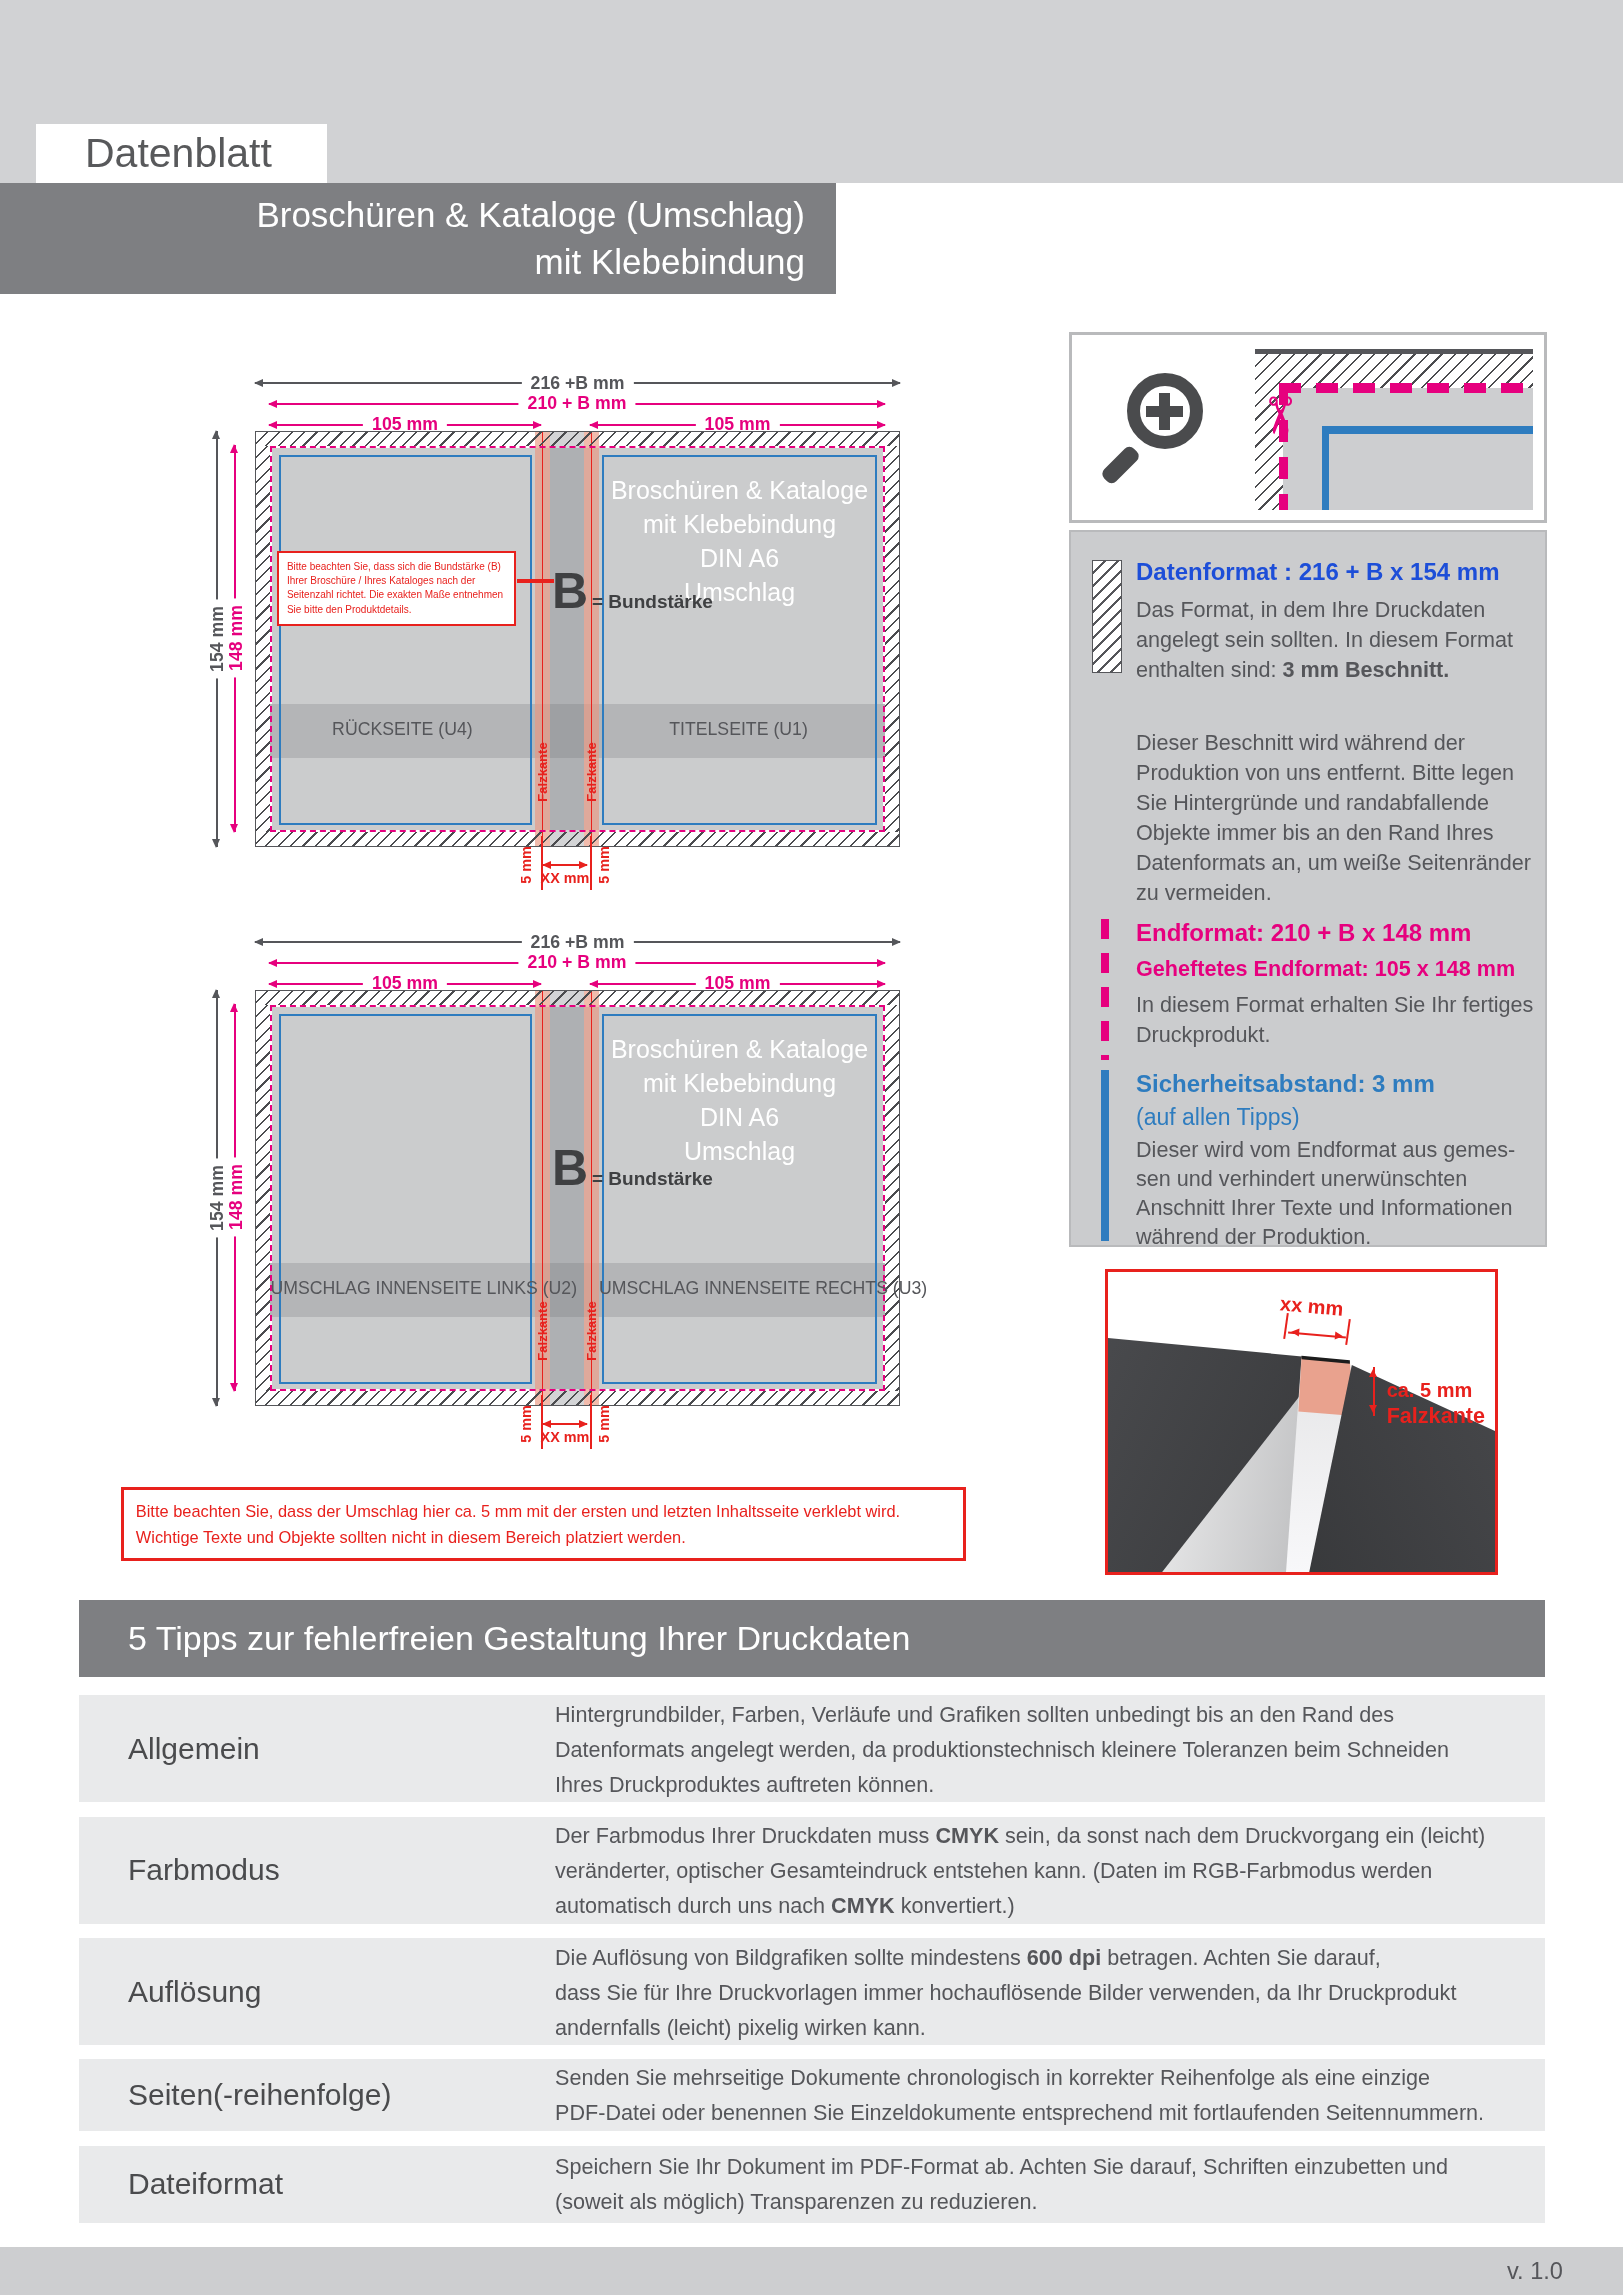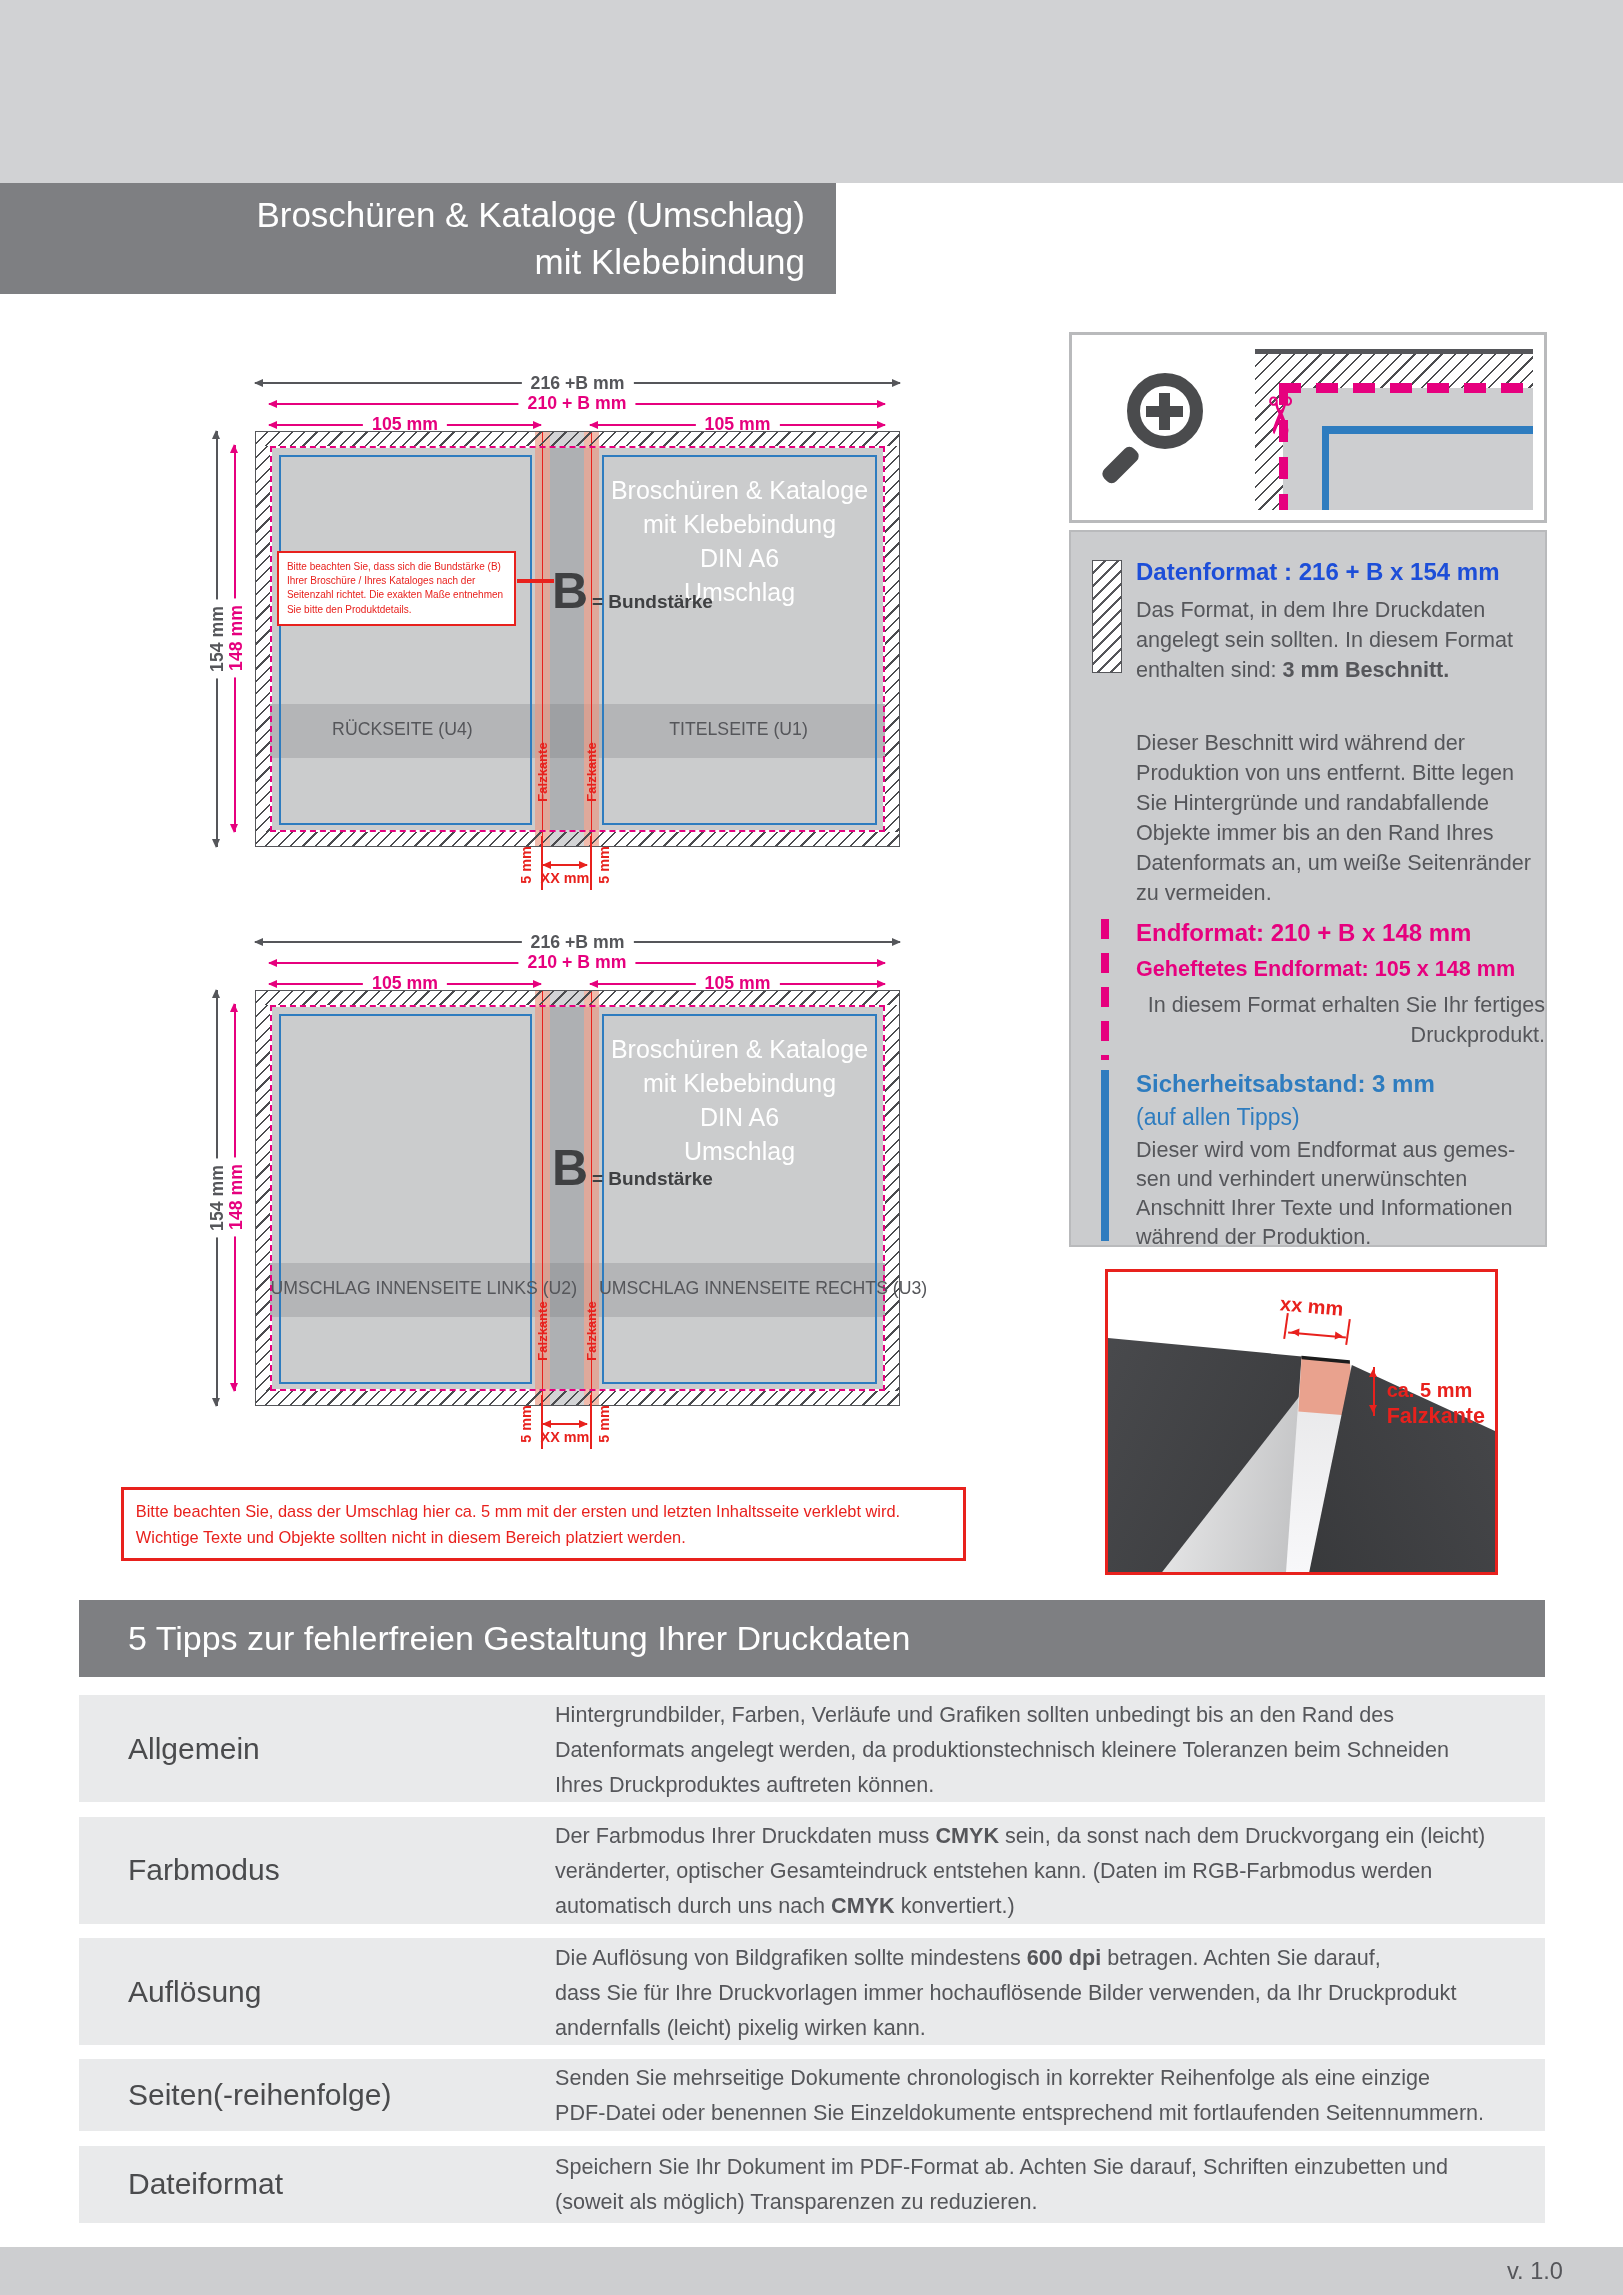--- a/index.html
+++ b/index.html
@@ -111,20 +111,23 @@
   #diagram1,#diagram2{position:absolute;left:196px;width:720px;height:530px;}
   #diagram1{top:373px;}
   #diagram2{top:932px;}
 </style>
 </head>
 <body>
 
 <div class="page">
 
   <div class="top-band"></div>
+  <div class="datenblatt-box">
+    <span>Datenblatt</span>
+  </div>
   <div class="title-bar">Broschüren &amp; Kataloge (Umschlag)
 mit Klebebindung</div>
 
   <div id="diagram1">
       <div style="position: absolute; left: 59px; top: 9.2px; width: 645px; height: 0px; border-top: 2px solid rgb(85, 86, 90);">
         <div style="position: absolute; left: -0.7px; top: -5.2px; width: 0px; height: 0px; border-top: 4.6px solid transparent; border-bottom: 4.6px solid transparent; border-right: 9.8px solid rgb(85, 86, 90);"></div>
         <div style="position: absolute; right: -0.7px; top: -5.2px; width: 0px; height: 0px; border-top: 4.6px solid transparent; border-bottom: 4.6px solid transparent; border-left: 9.8px solid rgb(85, 86, 90);"></div>
         <div style="position: absolute; left: 50%; top: -0.7px; transform: translate(-50%, -50%); background: rgb(255, 255, 255); padding: 0px 9.2px; color: rgb(85, 86, 90); font-weight: bold; font-size: 17.7px; white-space: nowrap; line-height: 1;">216 +B mm</div>
       </div>
       <div style="position: absolute; left: 73px; top: 30px; width: 616px; height: 0px; border-top: 2px solid rgb(230, 0, 126);">
@@ -292,21 +295,21 @@
     <div class="lg-body" style="top:196px;">Dieser Beschnitt wird während der
 Produktion von uns entfernt. Bitte legen
 Sie Hintergründe und randabfallende
 Objekte immer bis an den Rand Ihres
 Datenformats an, um weiße Seitenränder
 zu vermeiden.</div>
 
     <div class="lg-dash-icon"></div>
     <div class="lg-head mag" style="top:387px;">Endformat: 210 + B x 148 mm</div>
     <div class="lg-sub" style="top:424px;">Geheftetes Endformat: 105 x 148 mm</div>
-    <div class="lg-body" style="top:458px;text-align:right;">In diesem Format erhalten Sie Ihr fertiges
+    <div class="lg-body" style="top:458px;">In diesem Format erhalten Sie Ihr fertiges
 Druckprodukt.</div>
 
     <div class="lg-blue-icon"></div>
     <div class="lg-head blu" style="top:538px;">Sicherheitsabstand: 3 mm</div>
     <div class="lg-sub blu" style="top:572px;">(auf allen Tipps)</div>
     <div class="lg-body" style="top:603px;line-height:29px;">Dieser wird vom Endformat aus gemes-
 sen und verhindert unerwünschten
 Anschnitt Ihrer Texte und Informationen
 während der Produktion.</div>
   </div>

